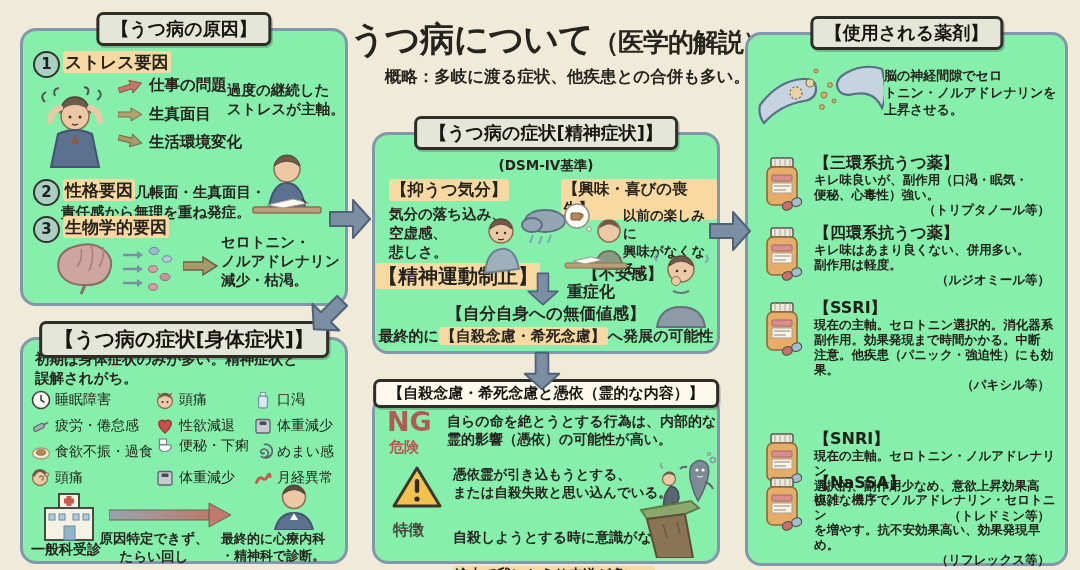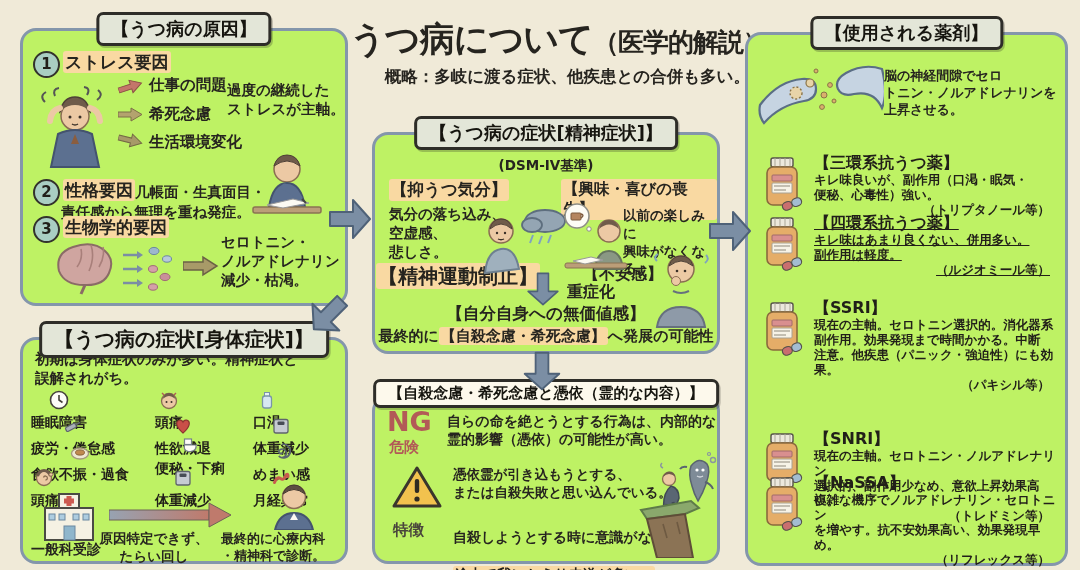--- a/index.html
+++ b/index.html
@@ -1,28 +1,28 @@
 <!DOCTYPE html>
 <html><head>
 <meta charset="utf-8">
 <style>
   html,body{margin:0;padding:0;}
   #page{position:relative;width:1080px;height:570px;background:#f0ead8;overflow:hidden;
     font-family:"DejaVu Sans","Liberation Sans",sans-serif;color:#211f19;}
-  .panel{position:absolute;border:3.5px solid #8496ab;border-radius:16px;background:#bef264;}
+  .panel{position:absolute;border:3.5px solid #8496ab;border-radius:16px;background:#86efac;}
   .phdr{position:absolute;top:-19px;left:50%;transform:translateX(-50%);background:#e3e6d8;
     border:3px solid #2e2d28;border-radius:7px;padding:2px 12px;font-weight:700;font-size:18px;
     white-space:nowrap;color:#16150f;box-shadow:1.5px 2px 0 rgba(40,40,30,.25);z-index:5;}
   .phdr.white{background:#fdf9ec;font-size:15px;}
   .t{position:absolute;font-weight:700;color:#26241f;white-space:pre-line;line-height:1.32;}
   .hl{background:#f9d9a2;border-radius:3px;padding:0 2px;}
   .num{position:absolute;width:23px;height:23px;border-radius:50%;background:#a9cec2;
     border:2.5px solid #33322c;font-size:15px;font-weight:700;text-align:center;line-height:23px;z-index:2;}
   .arrow{position:absolute;z-index:6;}
-  .cell{position:absolute;display:flex;align-items:center;gap:4px;font-weight:700;font-size:14px;white-space:nowrap;flex-direction:column;}
+  .cell{position:absolute;display:flex;align-items:center;gap:4px;font-weight:400;font-size:14px;white-space:nowrap;}
   .drug{position:absolute;left:8px;width:300px;}
   .drug .dn{margin-left:58px;font-size:16px;font-weight:700;line-height:19px;}
   .drug .dd{margin-left:58px;font-size:12.5px;font-weight:700;line-height:15px;white-space:pre-line;}
   .drug .db{margin-left:58px;font-size:12.5px;font-weight:700;line-height:15px;text-align:right;width:236px;}
   .drug svg{position:absolute;left:4px;top:3px;}
   .title-main{font-size:35px;font-weight:900;letter-spacing:-1px;}
   .title-paren{font-size:26px;font-weight:900;letter-spacing:-1px;}
 </style>
 </head>
 <body>
@@ -61,21 +61,21 @@
         <polygon points="0,5 13,5 13,1 24,7.5 13,14 13,10 0,10" fill="#c4766a" stroke="#8c5247" stroke-width="1"></polygon>
       </svg>
     <svg class="arrow" style="left:95px;top:76px;" width="26" height="15" viewBox="0 0 26 15">
         <polygon points="0,5 13,5 13,1 24,7.5 13,14 13,10 0,10" fill="#b3a36e" stroke="#7d7148" stroke-width="1"></polygon>
       </svg>
     <svg class="arrow" style="left:95px;top:102px;transform:rotate(14deg);" width="26" height="15" viewBox="0 0 26 15">
         <polygon points="0,5 13,5 13,1 24,7.5 13,14 13,10 0,10" fill="#a79a68" stroke="#746a45" stroke-width="1"></polygon>
       </svg>
 
     <div class="t" style="left:126px;top:44px;font-size:15.5px;">仕事の問題</div>
-    <div class="t" style="left:126px;top:73px;font-size:15.5px;">希死念慮</div>
+    <div class="t" style="left:126px;top:73px;font-size:15.5px;">生真面目</div>
     <div class="t" style="left:126px;top:101px;font-size:15.5px;">生活環境変化</div>
     <div class="t" style="left:204px;top:50px;font-size:14.5px;">過度の継続した
 ストレスが主軸。</div>
 
     <div class="num" style="left:10px;top:148px;">2</div>
     <div class="t hl" style="left:40px;top:148px;font-size:17px;">性格要因</div>
     <div class="t" style="left:112px;top:152px;font-size:14.5px;">几帳面・生真面目・</div>
     <div class="t" style="left:38px;top:172px;font-size:14.5px;">責任感から無理を重ね発症。</div>
 
     <svg class="arrow" style="left:224px;top:118px;" width="80" height="78" viewBox="0 0 80 78">
@@ -376,21 +376,21 @@
             <rect x="22" y="44" width="10" height="8" rx="4" fill="#c96f6f" stroke="#55524a" stroke-width="1.2"></rect>
             <rect x="32" y="44" width="10" height="8" rx="4" fill="#a3bdd1" stroke="#55524a" stroke-width="1.2"></rect>
           </g>
       </svg>
       <div class="dn">【三環系抗うつ薬】</div>
       <div class="dd">キレ味良いが、副作用（口渇・眠気・
 便秘、心毒性）強い。</div>
       <div class="db">（トリプタノール等）</div>
     </div>
 
-    <div class="drug" style="top:178px;text-decoration:underline;">
+    <div class="drug" style="top:188px;">
       <svg width="44" height="56" viewBox="0 0 44 56">
         <rect x="11" y="2" width="22" height="9" rx="2" fill="#ece8dc" stroke="#55524a" stroke-width="1.4"></rect>
           <path d="M15 2v9m5-9v9m5-9v9m5-9v9" stroke="#aaa698" stroke-width="1"></path>
         <rect x="7" y="11" width="30" height="38" rx="6" fill="#e5ad68" stroke="#8a6a3d" stroke-width="1.6"></rect>
         <rect x="12" y="19" width="20" height="6" rx="1" fill="#d98f8f" stroke="#a06b6b"></rect>
         <rect x="12" y="27" width="20" height="10" rx="1" fill="#f7f3e7" stroke="#a8a294"></rect>
           <path d="M14 30h16m-16 4h12" stroke="#8f8a7c" stroke-width="1.2"></path>
         <g transform="rotate(-22 32 48)">
             <rect x="22" y="44" width="10" height="8" rx="4" fill="#c96f6f" stroke="#55524a" stroke-width="1.2"></rect>
             <rect x="32" y="44" width="10" height="8" rx="4" fill="#a3bdd1" stroke="#55524a" stroke-width="1.2"></rect>

